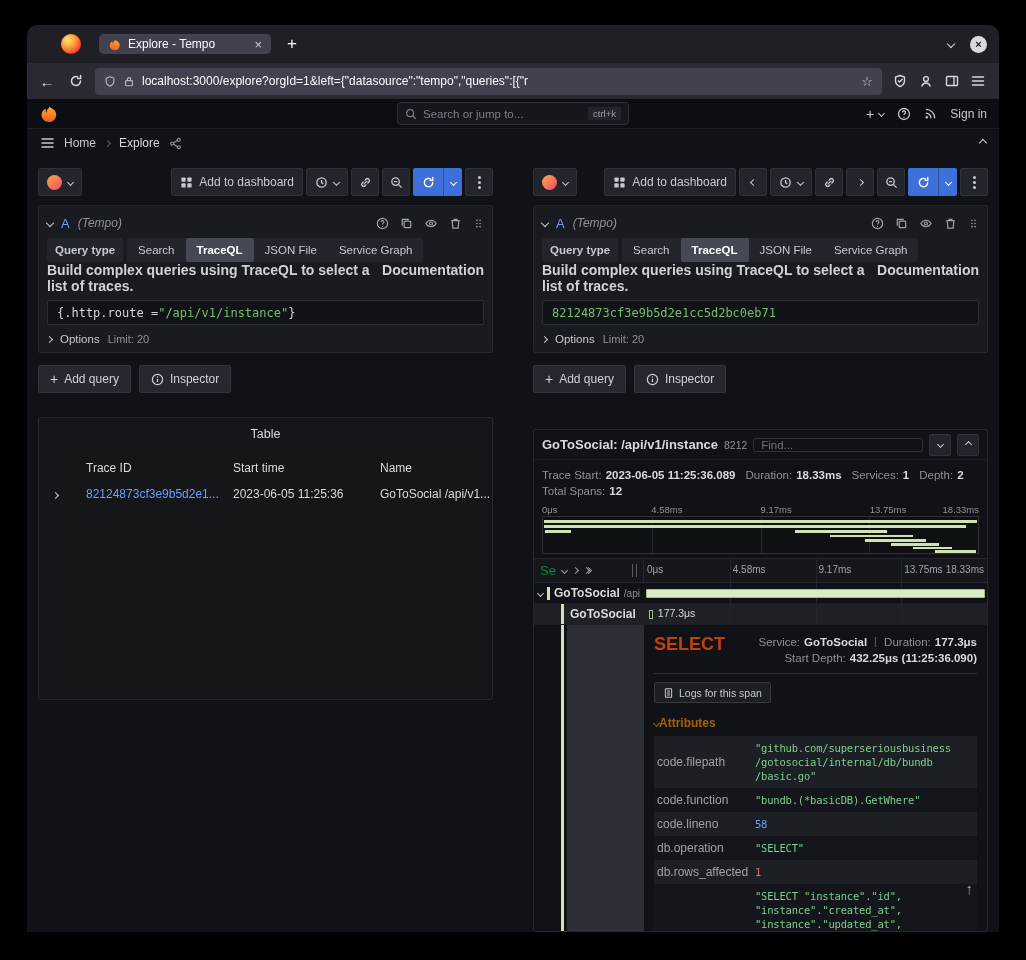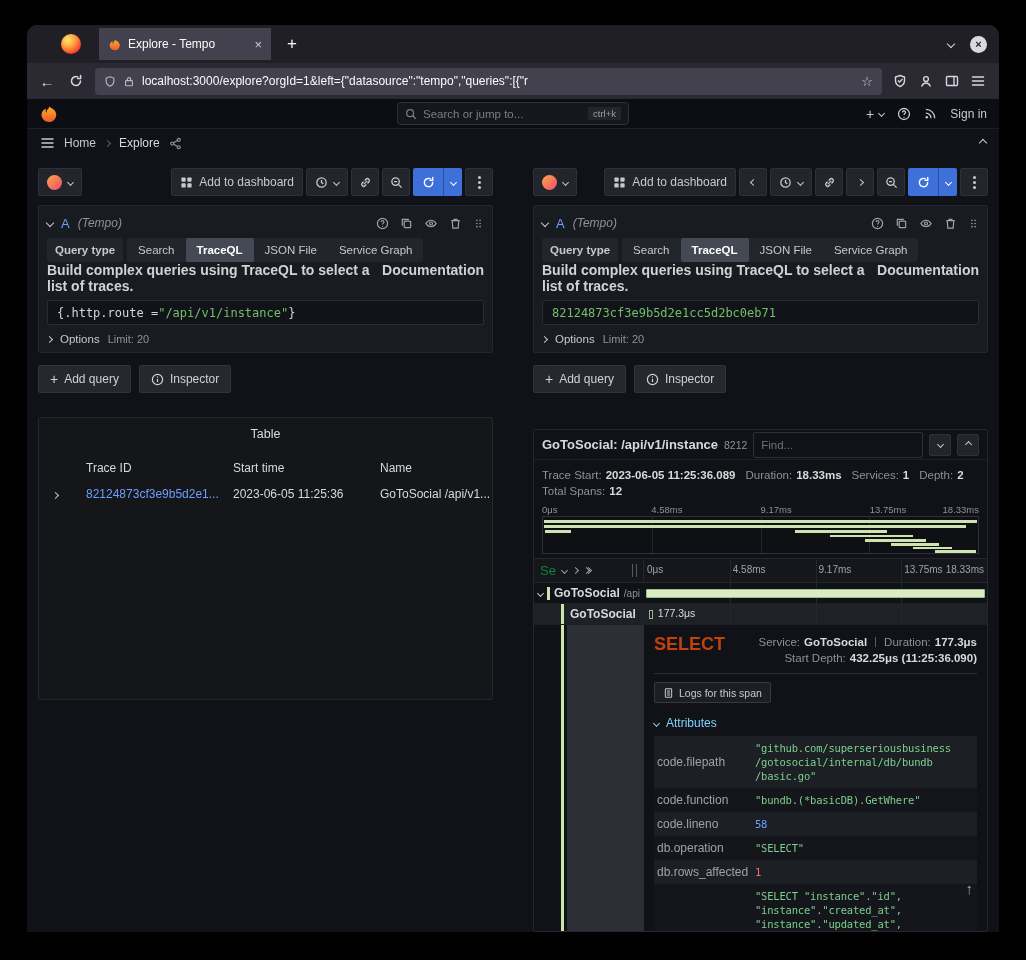--- a/index.html
+++ b/index.html
@@ -2,21 +2,21 @@
 <html><head>
 <meta charset="utf-8">
 <style>
 *{margin:0;padding:0;box-sizing:border-box}
 html,body{width:1026px;height:960px;background:#010101;font-family:"Liberation Sans",sans-serif;overflow:hidden}
 .window{position:absolute;left:27px;top:25px;width:972px;height:907px;background:#111217;border-radius:10px 10px 0 0;overflow:hidden}
 
 
 .titlebar{height:38px;background:#201f26;display:flex;align-items:center;padding:0 12px;gap:8px}
 .ff-icon{width:20px;height:20px;border-radius:50%;margin-left:22px;background:radial-gradient(circle at 35% 30%,#ffe066 5%,#ff9a3c 40%,#f4442e 72%,#b5235f 100%)}
-.tab{display:flex;align-items:center;gap:7px;background:#42414d;border-radius:0;height:32px;padding:0 9px;width:172px;margin-left:10px;color:#fbfbfe;font-size:12px}
+.tab{display:flex;align-items:center;gap:7px;background:#42414d;border-radius:5px;height:20px;padding:0 9px;width:172px;margin-left:10px;color:#fbfbfe;font-size:12px}
 .tab .ttl{flex:1;white-space:nowrap;overflow:hidden}
 .tab .close{color:#cfcfd8;font-size:13px;line-height:1}
 .newtab{color:#fbfbfe;font-size:17px;width:26px;text-align:center}
 .titlebar-right{margin-left:auto;display:flex;align-items:center;gap:16px;color:#d6d6de}
 .win-close{width:17px;height:17px;border-radius:50%;background:#d9d9e0;color:#23222a;font-size:11px;line-height:17px;text-align:center;font-weight:700}
 .navbar{height:36px;background:#2b2a33;display:flex;align-items:center;padding:0 10px;gap:9px;color:#d6d6de}
 .nav-icon{width:20px;text-align:center;font-size:15px;display:flex;justify-content:center}
 .urlbar{flex:1;height:27px;background:#42414d;border-radius:4px;display:flex;align-items:center;padding:0 9px;gap:7px;min-width:0}
 .url-text{color:#fbfbfe;font-size:12px;white-space:nowrap;overflow:hidden;flex:1;min-width:0}
 .url-star{color:#cfcfd8;font-size:13px}
@@ -75,21 +75,21 @@
 .c1{width:147px;flex-shrink:0}.c2{width:147px;flex-shrink:0}.c3{flex:1;min-width:0;white-space:nowrap;overflow:hidden}
 .tp-row{display:flex;align-items:center;margin-top:12px;padding-left:14px;font-size:12px;color:#d8d9da}
 .row-chev{width:33px;color:#c7c9cc}
 .trace-link{color:#6e9fff;white-space:nowrap;overflow:hidden}
 
 
 .trace-panel{margin-top:36px;border:1px solid #24272e;border-radius:2px;background:#111217;flex:1;min-height:0;display:flex;flex-direction:column;overflow:hidden}
 .trc-header{height:30px;display:flex;align-items:center;gap:6px;padding:0 8px;border-bottom:1px solid #1d2026;flex-shrink:0}
 .trc-title{font-size:13px;font-weight:700;color:#d8d9da;white-space:nowrap}
 .trc-id{font-size:10.5px;color:#8e9199;max-width:30px;overflow:hidden;white-space:nowrap}
-.find{width:170px;height:26px;background:#111217;border:1px solid #2e3138;border-radius:2px;color:#c7c9cc;font-size:11.5px;padding:0 7px;font-family:"Liberation Sans",sans-serif;margin-left:auto}
+.find{width:170px;height:14px;background:#111217;border:1px solid #2e3138;border-radius:2px;color:#c7c9cc;font-size:11.5px;padding:0 7px;font-family:"Liberation Sans",sans-serif;margin-left:auto}
 .find::placeholder{color:#6e7278}
 .sq-btn{width:22px;height:22px;background:#22252b;border:1px solid #2e3138;border-radius:2px;display:flex;align-items:center;justify-content:center;color:#c7c9cc}
 .trc-meta{padding:7px 8px 0;font-size:11.5px;color:#8e9199;line-height:16px;flex-shrink:0}
 .trc-meta b{color:#d8d9da;font-weight:700;margin:0 10px 0 4px}
 .minimap{margin:5px 8px 4px;flex-shrink:0}
 .mm-ticks{position:relative;height:12px;font-size:9.5px;color:#8e9199}
 .mm-ticks span{position:absolute;top:0}
 .mm-canvas{position:relative;height:38px;border:1px solid #2e3138;background:#0e1014;overflow:hidden}
 .vline{position:absolute;top:0;bottom:0;width:1px;background:#23262c}
 .mm-bar{position:absolute;height:2.5px;background:#cfe3b0}
@@ -114,21 +114,21 @@
 .detail-strip{width:110px;flex-shrink:0;position:relative;background:#111217}
 .detail-strip .shade{position:absolute;left:33px;right:0;top:0;bottom:0;background:#2c2f35}
 .detail-main{flex:1;min-width:0;background:#111217;padding:9px 10px 0;position:relative;overflow:hidden}
 .d-head{display:flex;justify-content:space-between;align-items:flex-start}
 .d-op{font-size:18px;color:#c2410c;font-weight:700}
 .d-meta{text-align:right;font-size:11.5px;color:#8e9199;line-height:16px}
 .d-meta b{color:#d8d9da;margin-left:4px}
 .pipe{display:inline-block;width:1px;height:10px;background:#5a5e66;margin:0 8px;vertical-align:-1px}
 .d-divider{height:1px;background:#2a2d34;margin:7px 0 8px}
 .logs-btn{display:inline-flex;align-items:center;gap:5px;height:21px;padding:0 8px;border:1px solid #34383f;background:#1b1e23;border-radius:2px;font-size:10.5px;color:#c7c9cc}
-.attr-head{display:flex;align-items:center;gap:7px;margin:13px 0 6px;font-size:12px;font-weight:400;color:#7dd3fc}
+.attr-head{display:flex;align-items:center;margin:13px 0 6px;font-size:12px;font-weight:700;color:#a16207}
 .attr-row{display:flex}
 .attr-row:nth-child(odd){background:#1c2025}
 .attr-row:nth-child(even){background:#14161b}
 .attr-key{width:95px;flex-shrink:0;padding:5px 3px;font-size:12px;color:#9fa2a7;display:flex;align-items:center}
 .attr-val{flex:1;min-width:0;padding:5px 6px;font-family:"DejaVu Sans Mono",monospace;font-size:10.5px;letter-spacing:-0.2px;line-height:14px;color:#7dcf8e;white-space:pre-wrap;word-break:break-all}
 .attr-val.num{color:#6e9fff}
 .attr-val.numr{color:#e5726b}
 .scroll-up{position:absolute;right:14px;bottom:34px;color:#9fa2a7;font-size:15px}
 
 

